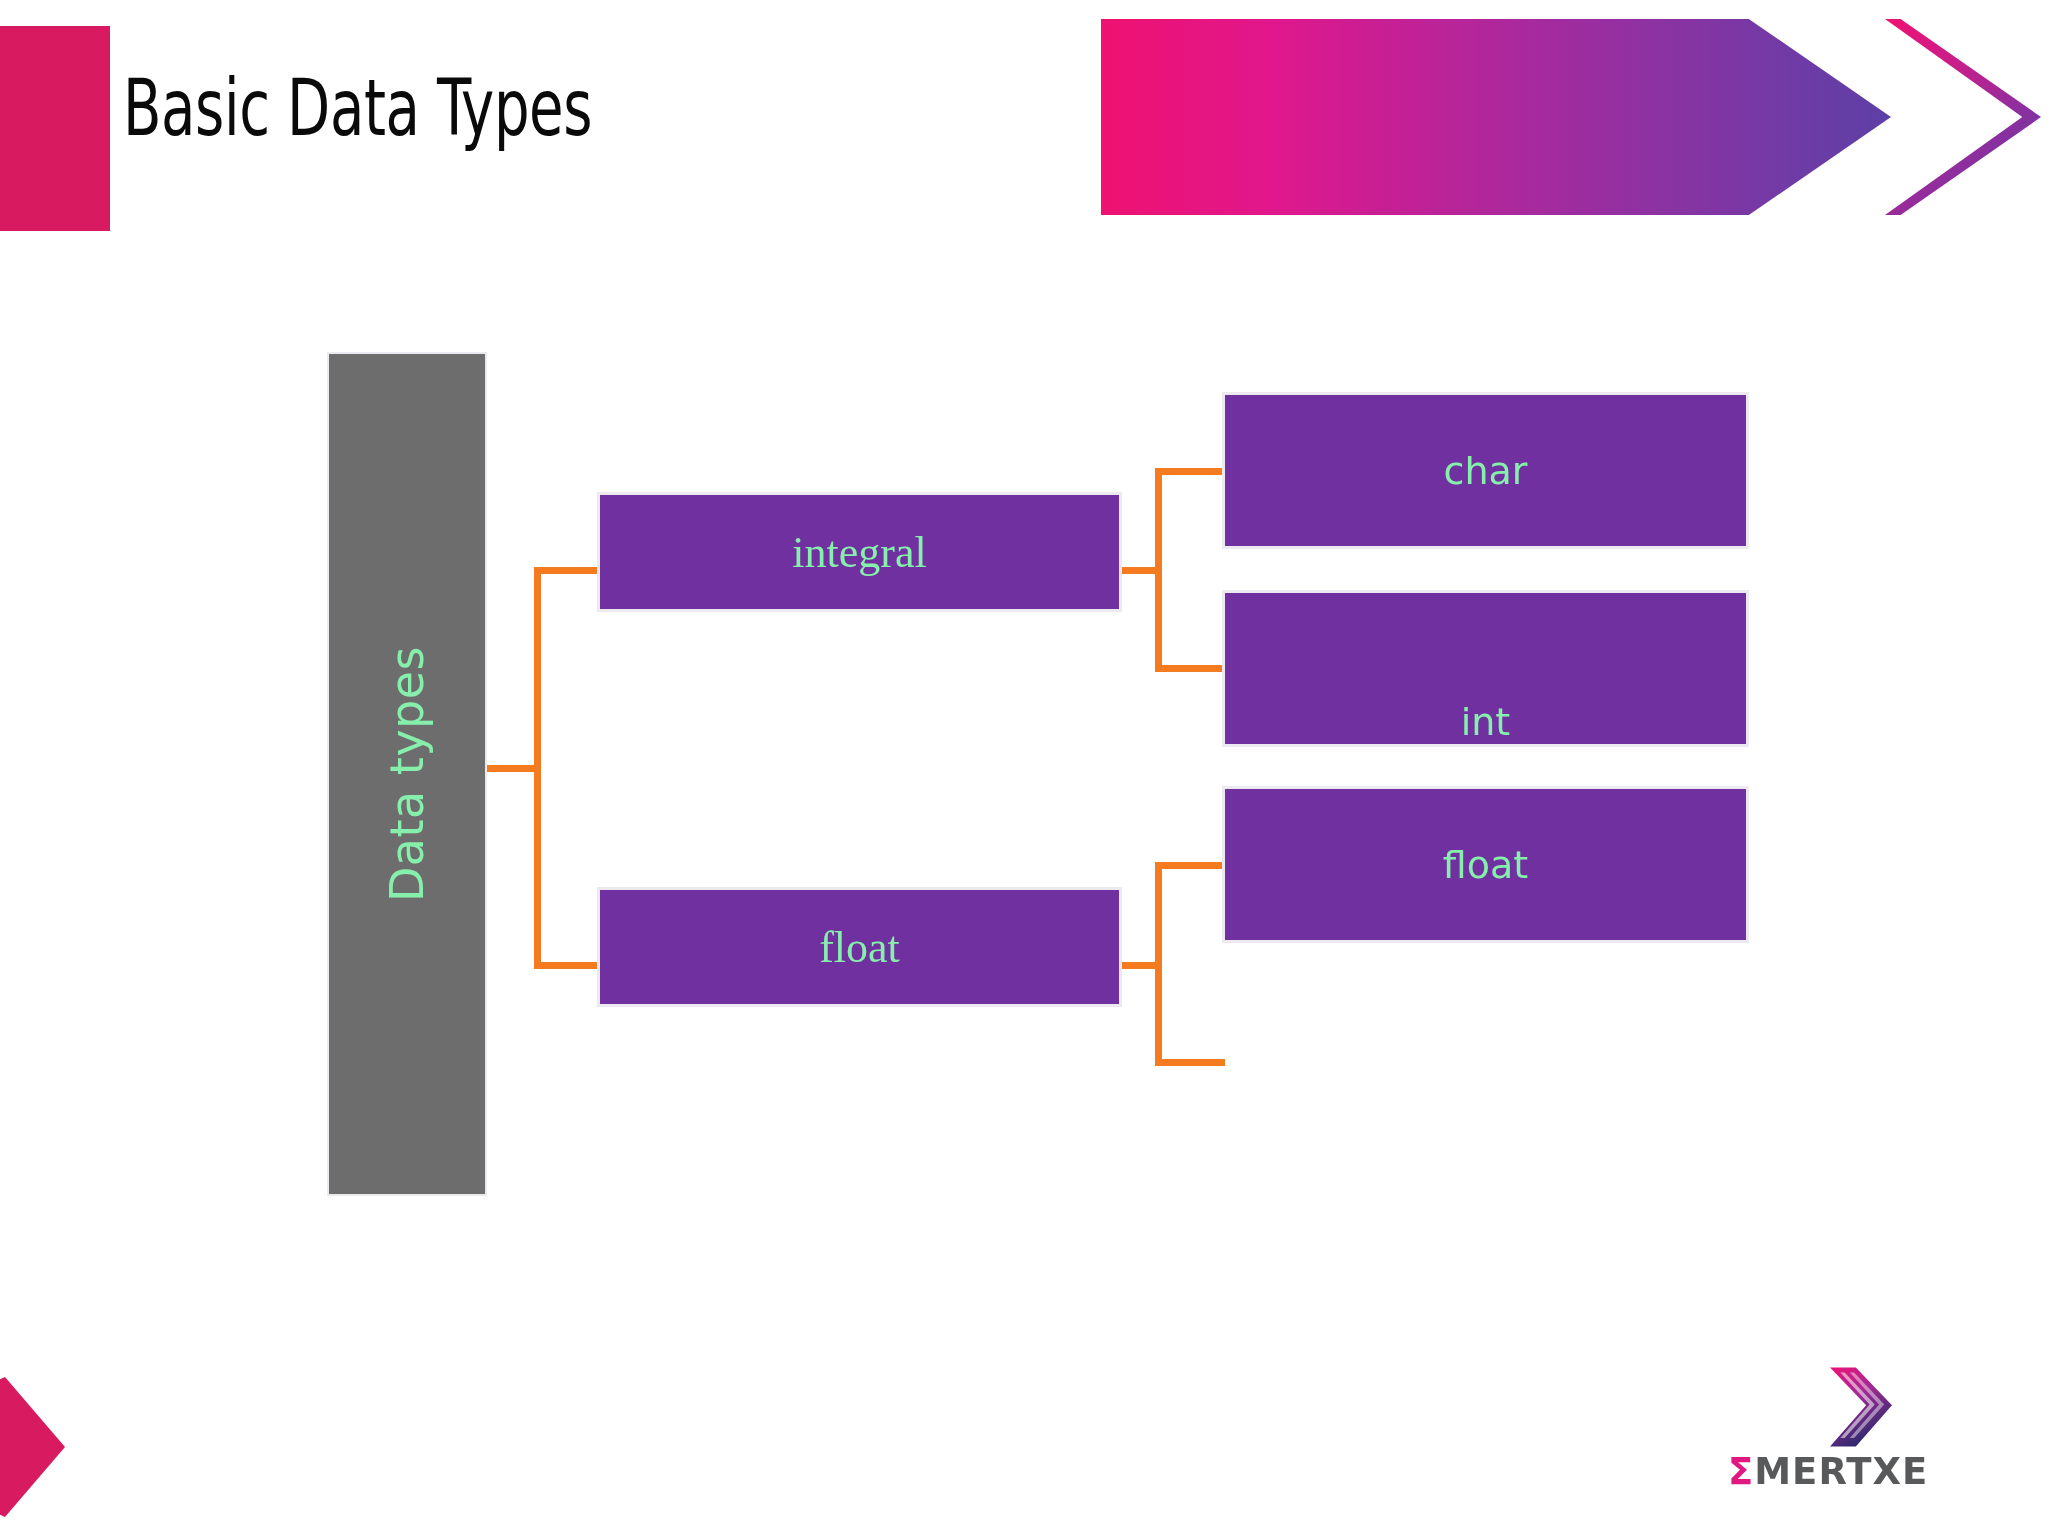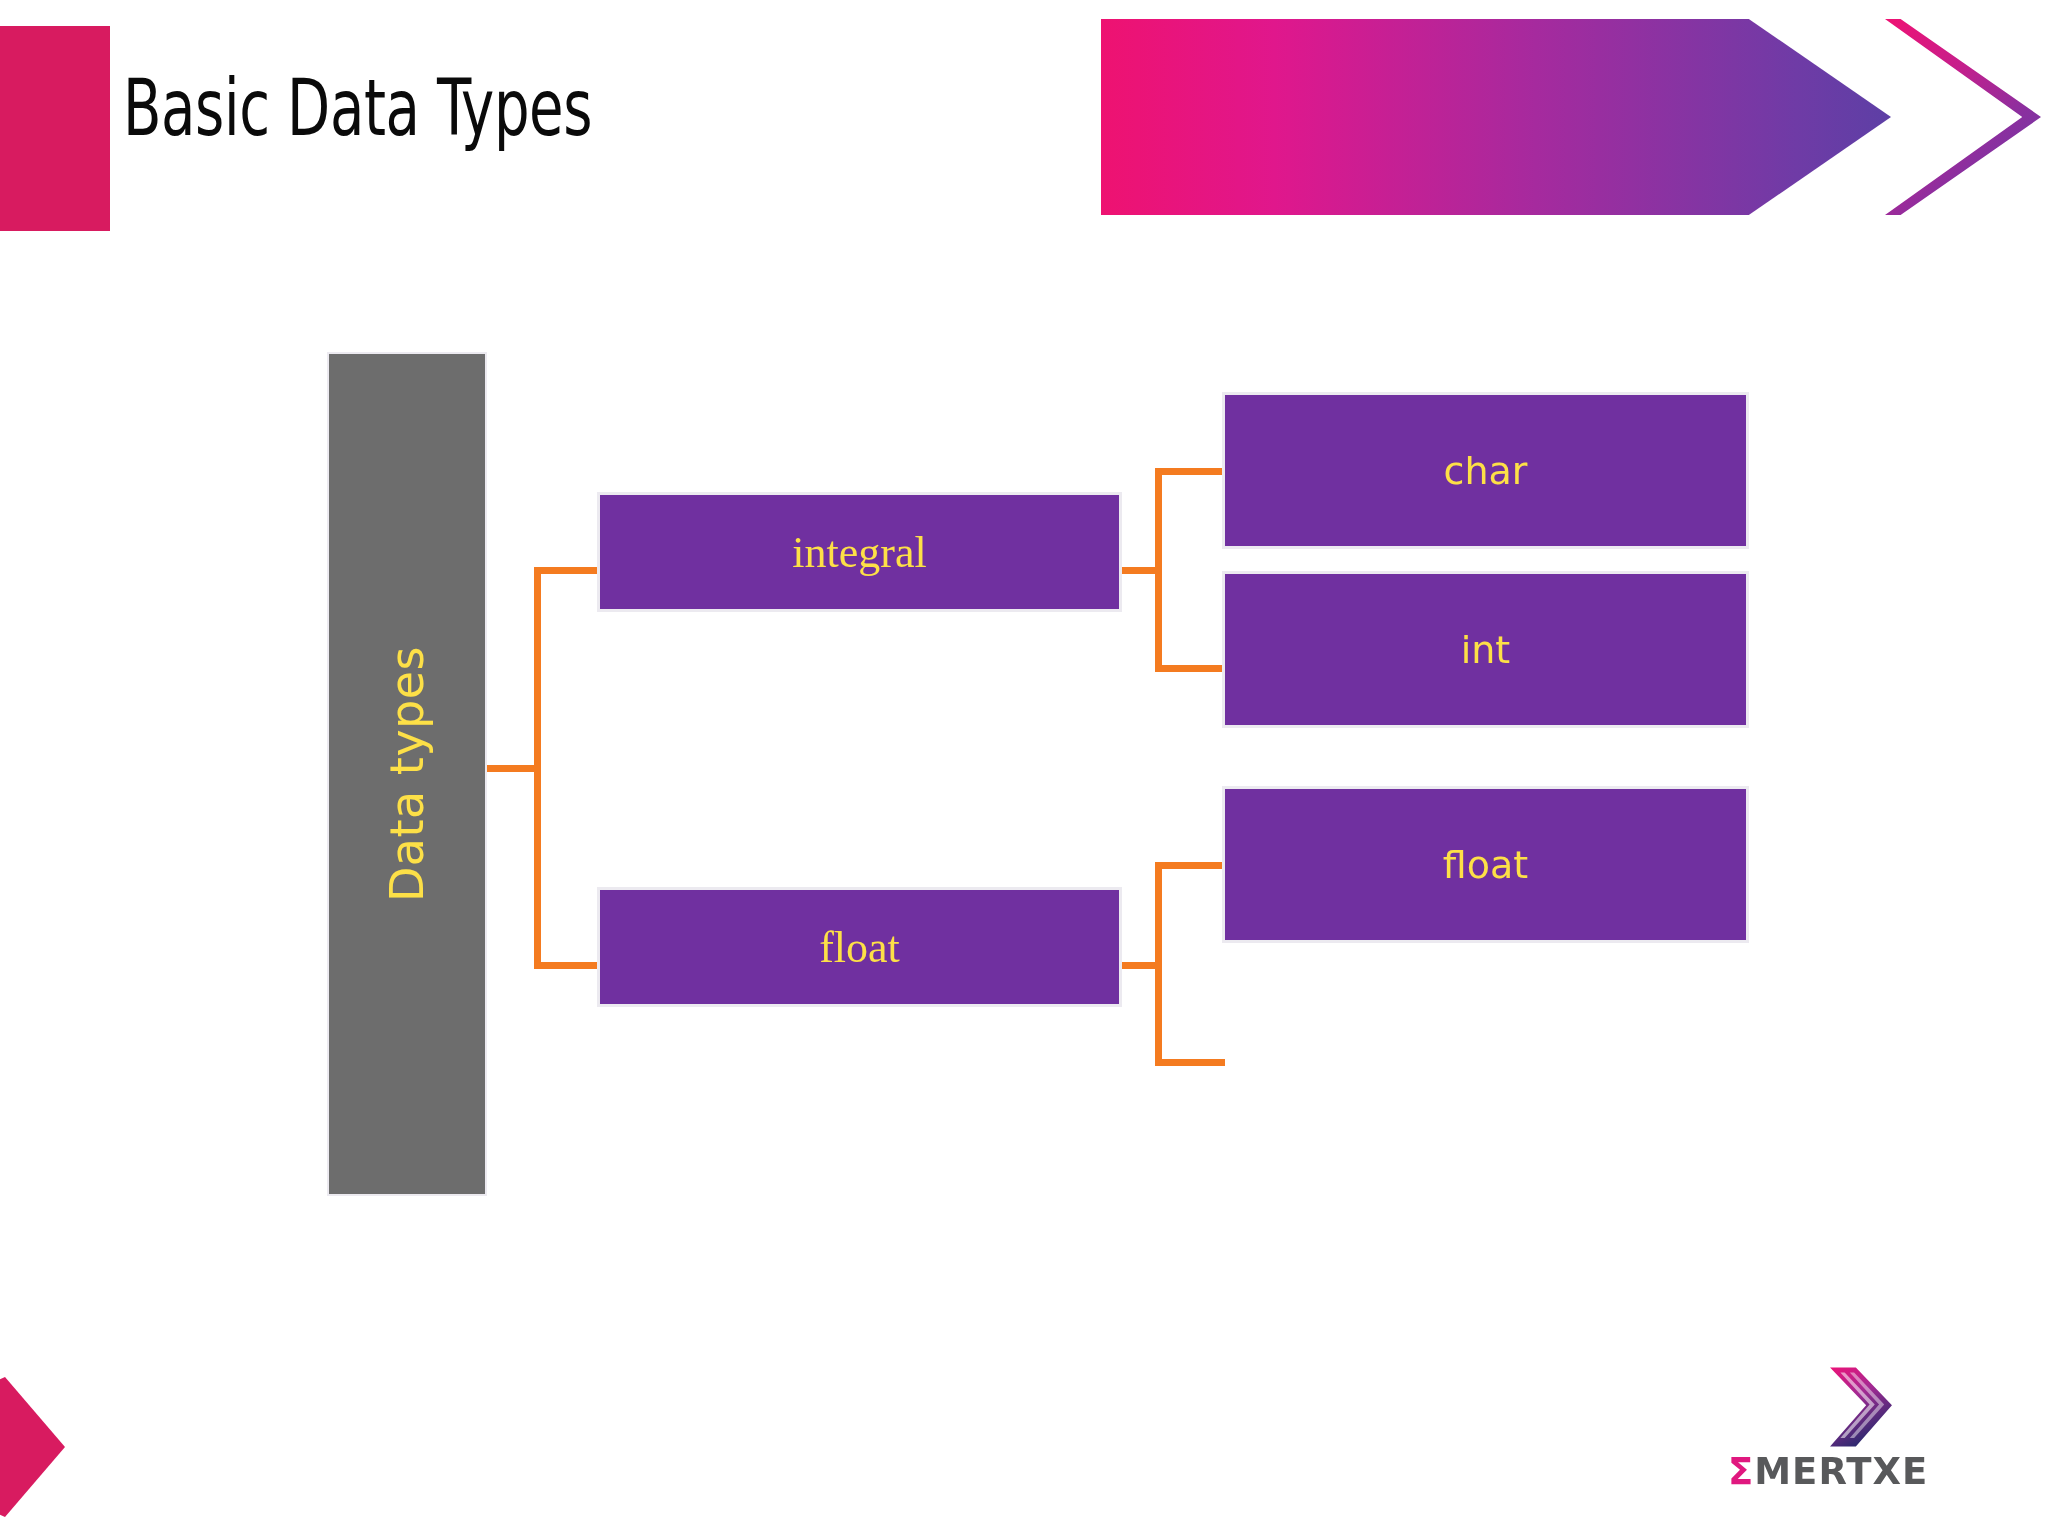--- a/index.html
+++ b/index.html
@@ -75,21 +75,21 @@
     width: 2048px;
     height: 1536px;
   }
 
   .node {
     position: absolute;
     box-sizing: border-box;
     display: flex;
     align-items: center;
     justify-content: center;
-    color: #fde047;
+    color: #86efac;
     font-family: "DejaVu Sans", sans-serif;
     font-weight: 400;
     text-align: center;
   }
 
   .node-root {
     left: 327px;
     top: 352px;
     width: 160px;
     height: 844px;
@@ -116,21 +116,21 @@
 
   .node-leaf {
     background: #7030a0;
     border: 3px solid #eceaf0;
     font-size: 38px;
     width: 527px;
     height: 157px;
     left: 1222px;
   }
   .node-leaf.char   { top: 392px; }
-  .node-leaf.intt   { top: 571px; }
+  .node-leaf.intt   { top: 590px; align-items: flex-end; }
   .node-leaf.floatl { top: 786px; }
   .node-leaf.doublel{ top: 982px; }
 
   
   .conn {
     position: absolute;
     background: #f47b20;
   }
   .conn-h { height: 7px; }
   .conn-v { width: 7px; }

